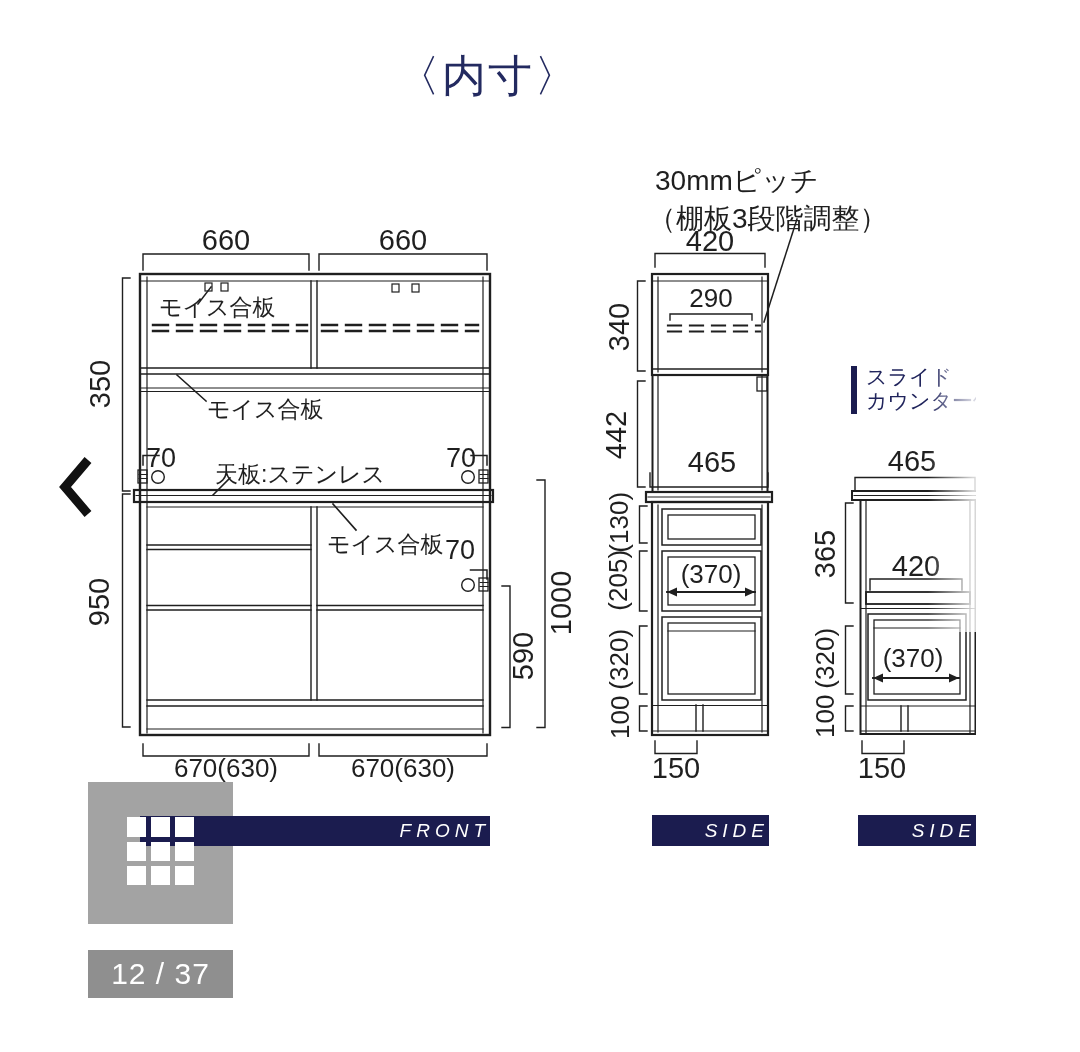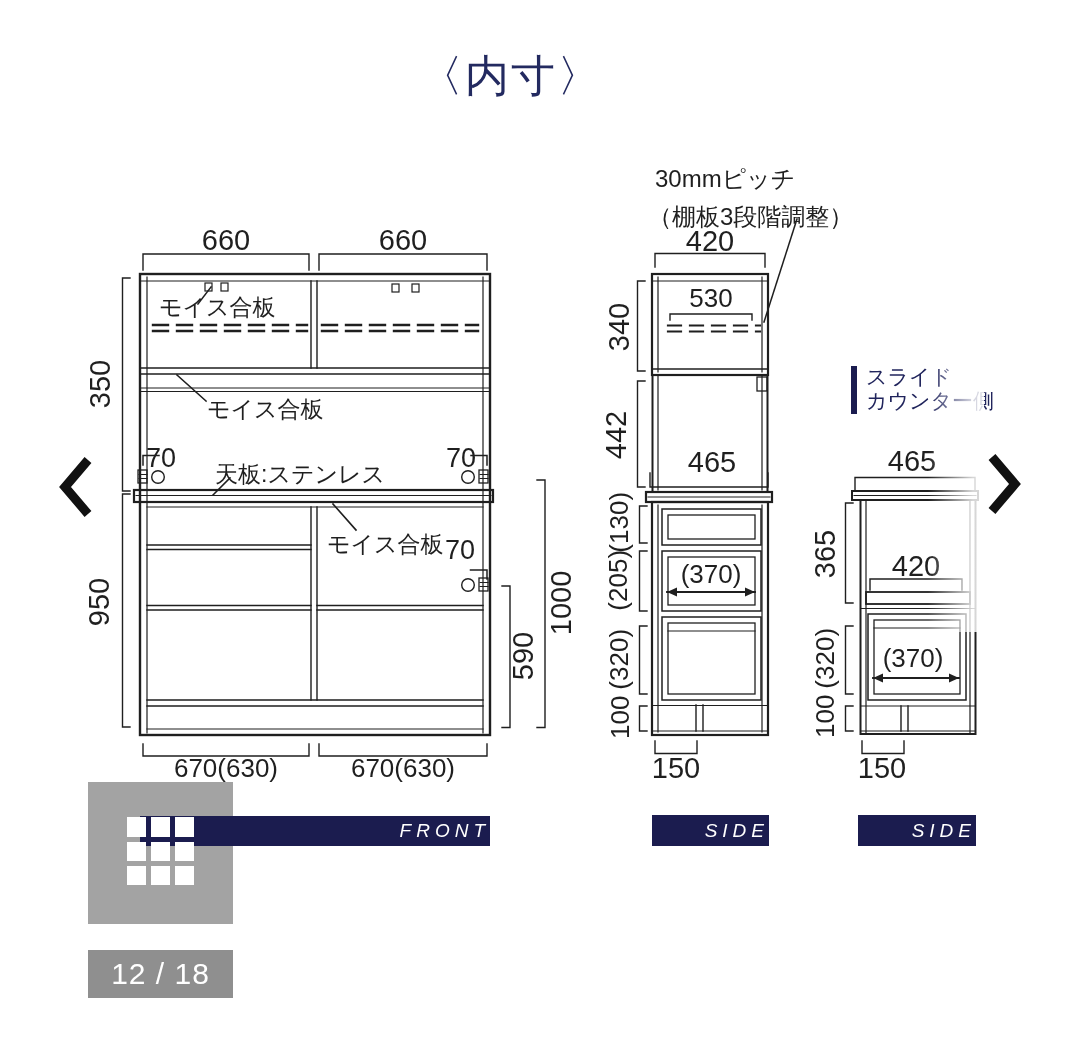--- a/index.html
+++ b/index.html
@@ -1,25 +1,25 @@
 <!DOCTYPE html>
 <html><head>
 <meta charset="utf-8">
 <style>
   html,body{margin:0;padding:0;background:#fff;}
   #page{position:relative;width:976px;height:1052px;background:#ffffff;overflow:hidden;
-        font-family:"Liberation Sans","DejaVu Sans",sans-serif;padding-left:46px;}
+        font-family:"Liberation Sans","DejaVu Sans",sans-serif;}
   svg.linework{position:absolute;left:0;top:0;z-index:2;}
   .t{position:absolute;color:#1f1f1f;white-space:nowrap;z-index:3;line-height:1.1;}
   .ctr{text-align:center;}
   .num{font-size:29px;}
   .numm{font-size:27px;}
   .nums{font-size:26px;}
   .jp{font-size:23px;}
-  .note{font-size:24px;}
+  .note{font-size:28px;}
   .rot{transform:rotate(-90deg);transform-origin:center center;}
   .navy{color:#20245c;}
   .page-title{left:0;right:0;top:52px;text-align:center;font-size:44px;color:#232a60;letter-spacing:2px;z-index:3;}
   .tagbar{position:absolute;background:#1b1c4f;color:#ffffff;text-align:right;
           font-size:19px;letter-spacing:5px;z-index:3;font-style:italic;}
   .thumb{position:absolute;left:88px;top:782px;width:145px;height:142px;background:#a3a3a3;z-index:1;}
   .grid-icon{position:absolute;left:127px;top:817px;display:grid;
              grid-template-columns:19px 19px 19px;grid-template-rows:20px 19px 19px;
              gap:5px;z-index:4;cursor:pointer;}
   .grid-icon div{background:#ffffff;}
@@ -146,21 +146,21 @@
   <div class="t numm" style="left:446px;top:444px">70</div>
   <div class="t numm" style="left:445px;top:536px">70</div>
   <div class="t jp" style="left:159px;top:295px">モイス合板</div>
   <div class="t jp" style="left:207px;top:397px">モイス合板</div>
   <div class="t jp" style="left:215px;top:462px">天板:ステンレス</div>
   <div class="t jp" style="left:327px;top:532px">モイス合板</div>
 
   <div class="t note" style="left:655px;top:166px">30mmピッチ</div>
   <div class="t note" style="left:648px;top:204px">（棚板3段階調整）</div>
   <div class="t num ctr" style="left:660px;top:226px;width:100px">420</div>
-  <div class="t nums ctr" style="left:661px;top:284px;width:100px">530</div>
+  <div class="t nums ctr" style="left:661px;top:284px;width:100px">290</div>
   <div class="t num ctr rot" style="left:580px;top:311px;width:80px">340</div>
   <div class="t num ctr rot" style="left:577px;top:419px;width:80px">442</div>
   <div class="t num ctr" style="left:662px;top:447px;width:100px">465</div>
   <div class="t nums ctr rot" style="left:569px;top:508px;width:100px">(130)</div>
   <div class="t nums ctr rot" style="left:568px;top:566px;width:100px">(205)</div>
   <div class="t nums ctr" style="left:661px;top:560px;width:100px">(370)</div>
   <div class="t nums ctr rot" style="left:569px;top:645px;width:100px">(320)</div>
   <div class="t nums ctr rot" style="left:580px;top:703px;width:80px">100</div>
   <div class="t num ctr" style="left:636px;top:753px;width:80px">150</div>
 
@@ -186,21 +186,21 @@
       <div></div>
       <div></div>
     <div></div>
       <div></div>
       <div></div>
     <div></div>
       <div></div>
       <div></div>
   </div>
 
-  <div class="pager">12 / 18</div>
+  <div class="pager">12 / 37</div>
 
   <button class="arrow" style="left:58px;top:455px">
     <svg width="38" height="64">
       <polyline points="30,5 7,32 30,59" stroke="#111111" stroke-width="9" fill="none"></polyline>
     </svg>
   </button>
   <button class="arrow" style="left:984px;top:452px">
     <svg width="38" height="64">
       <polyline points="8,5 31,32 8,59" stroke="#111111" stroke-width="9" fill="none"></polyline>
     </svg>

